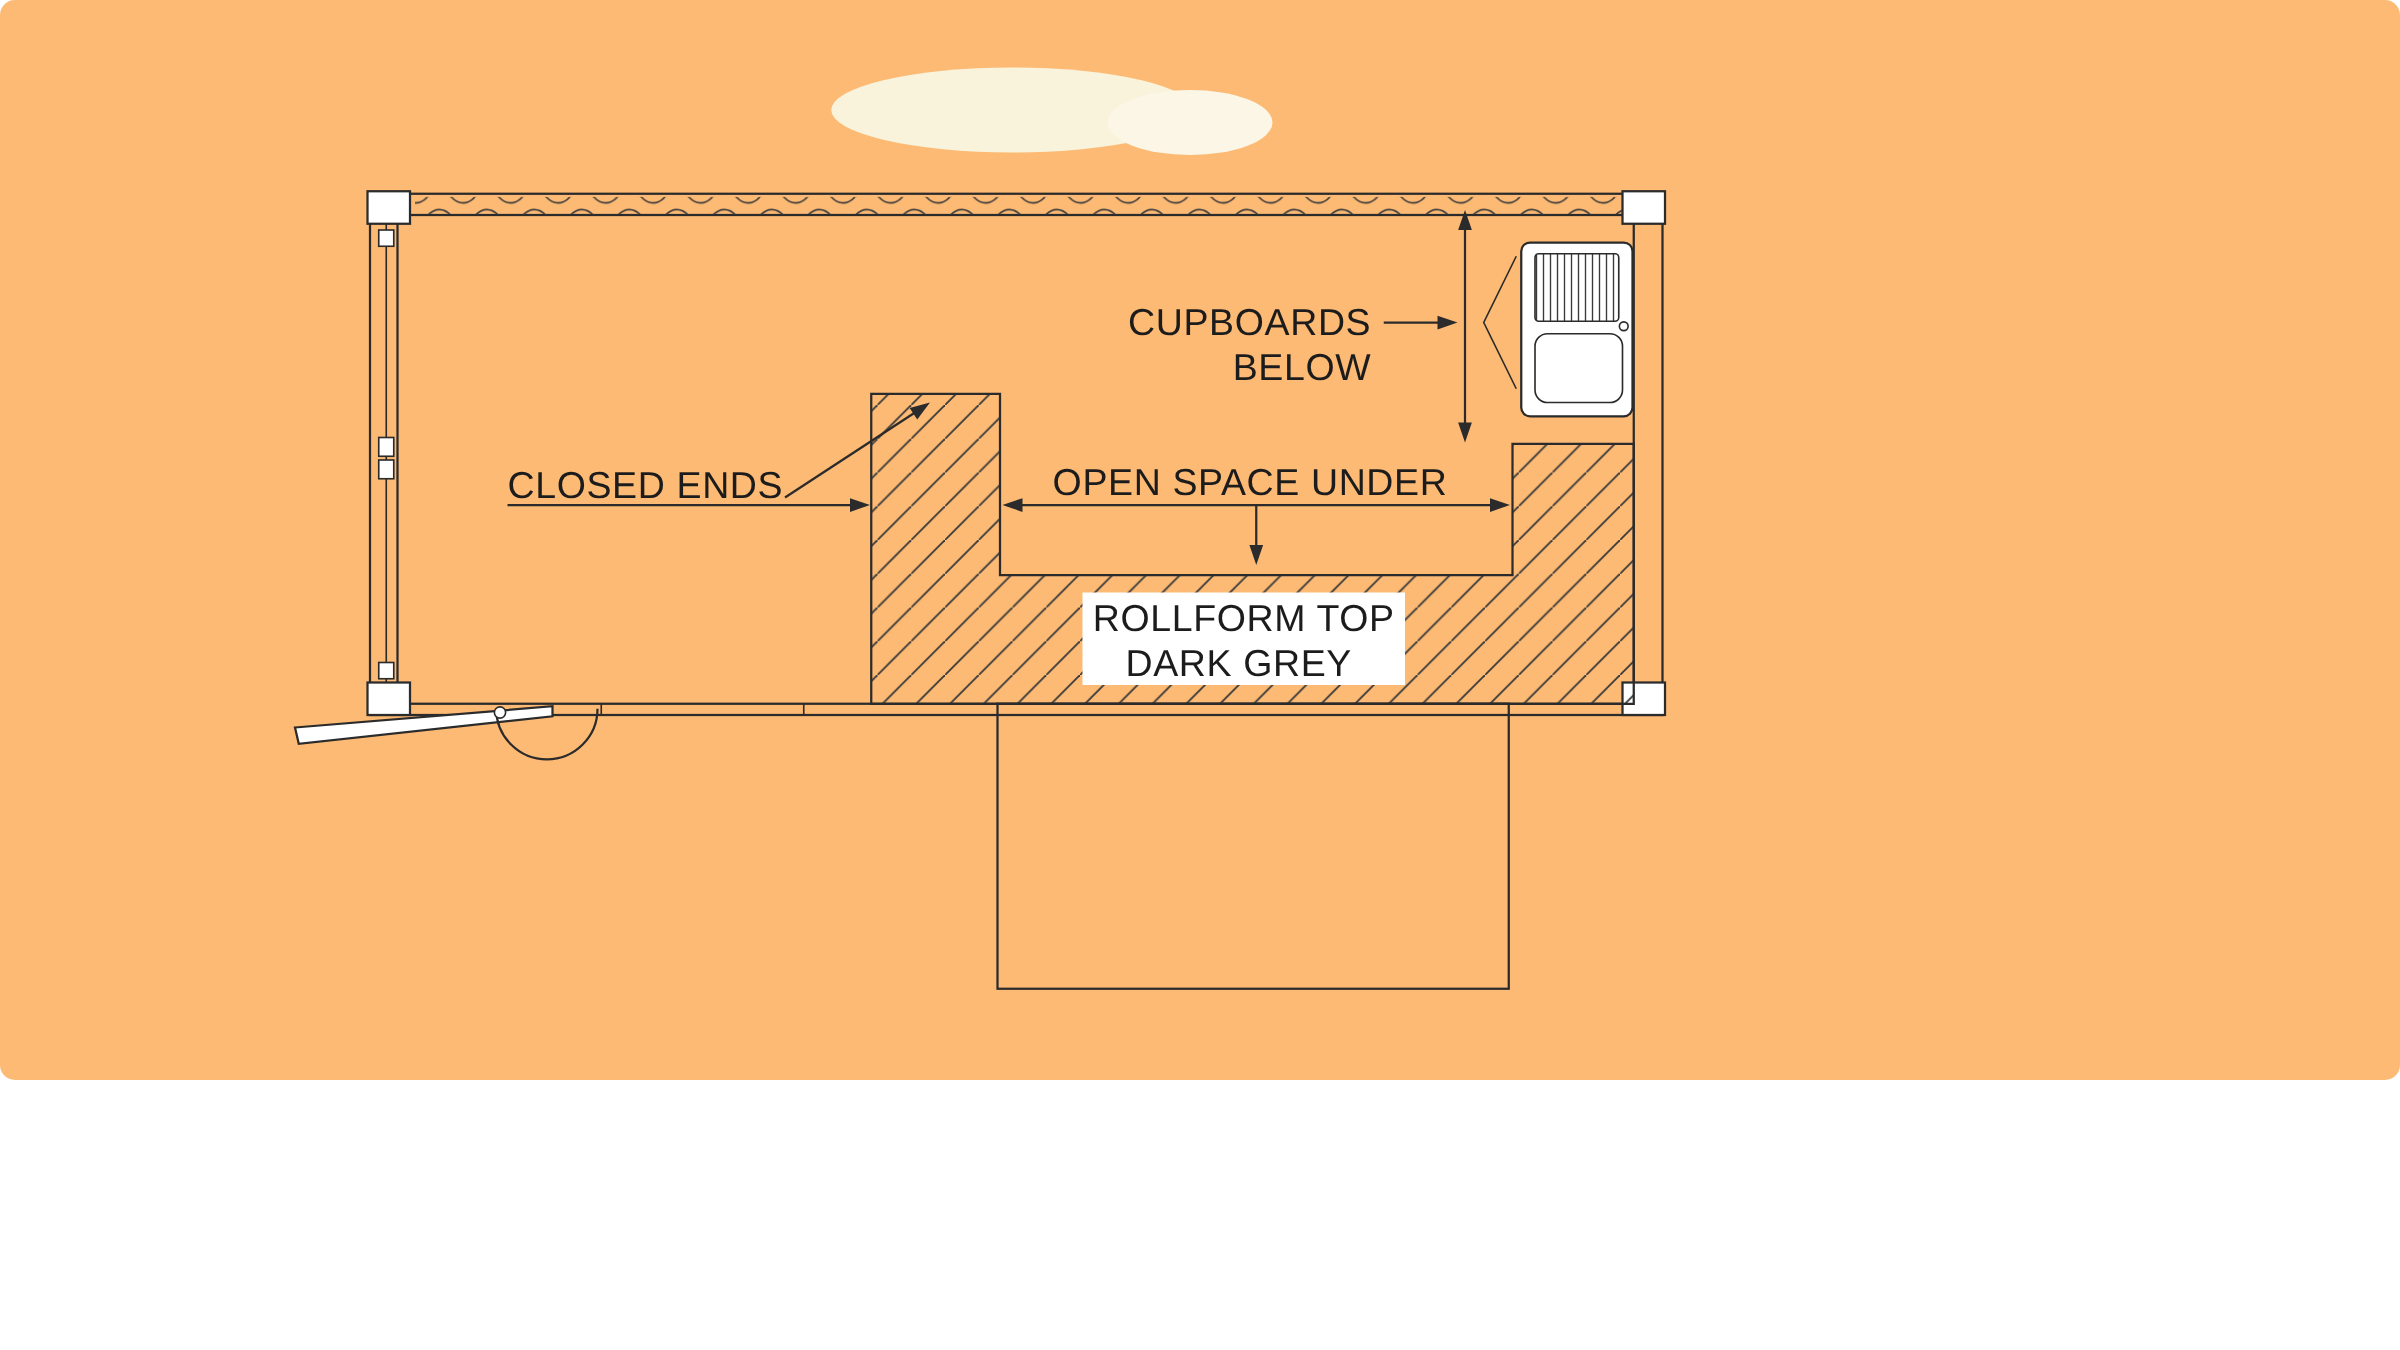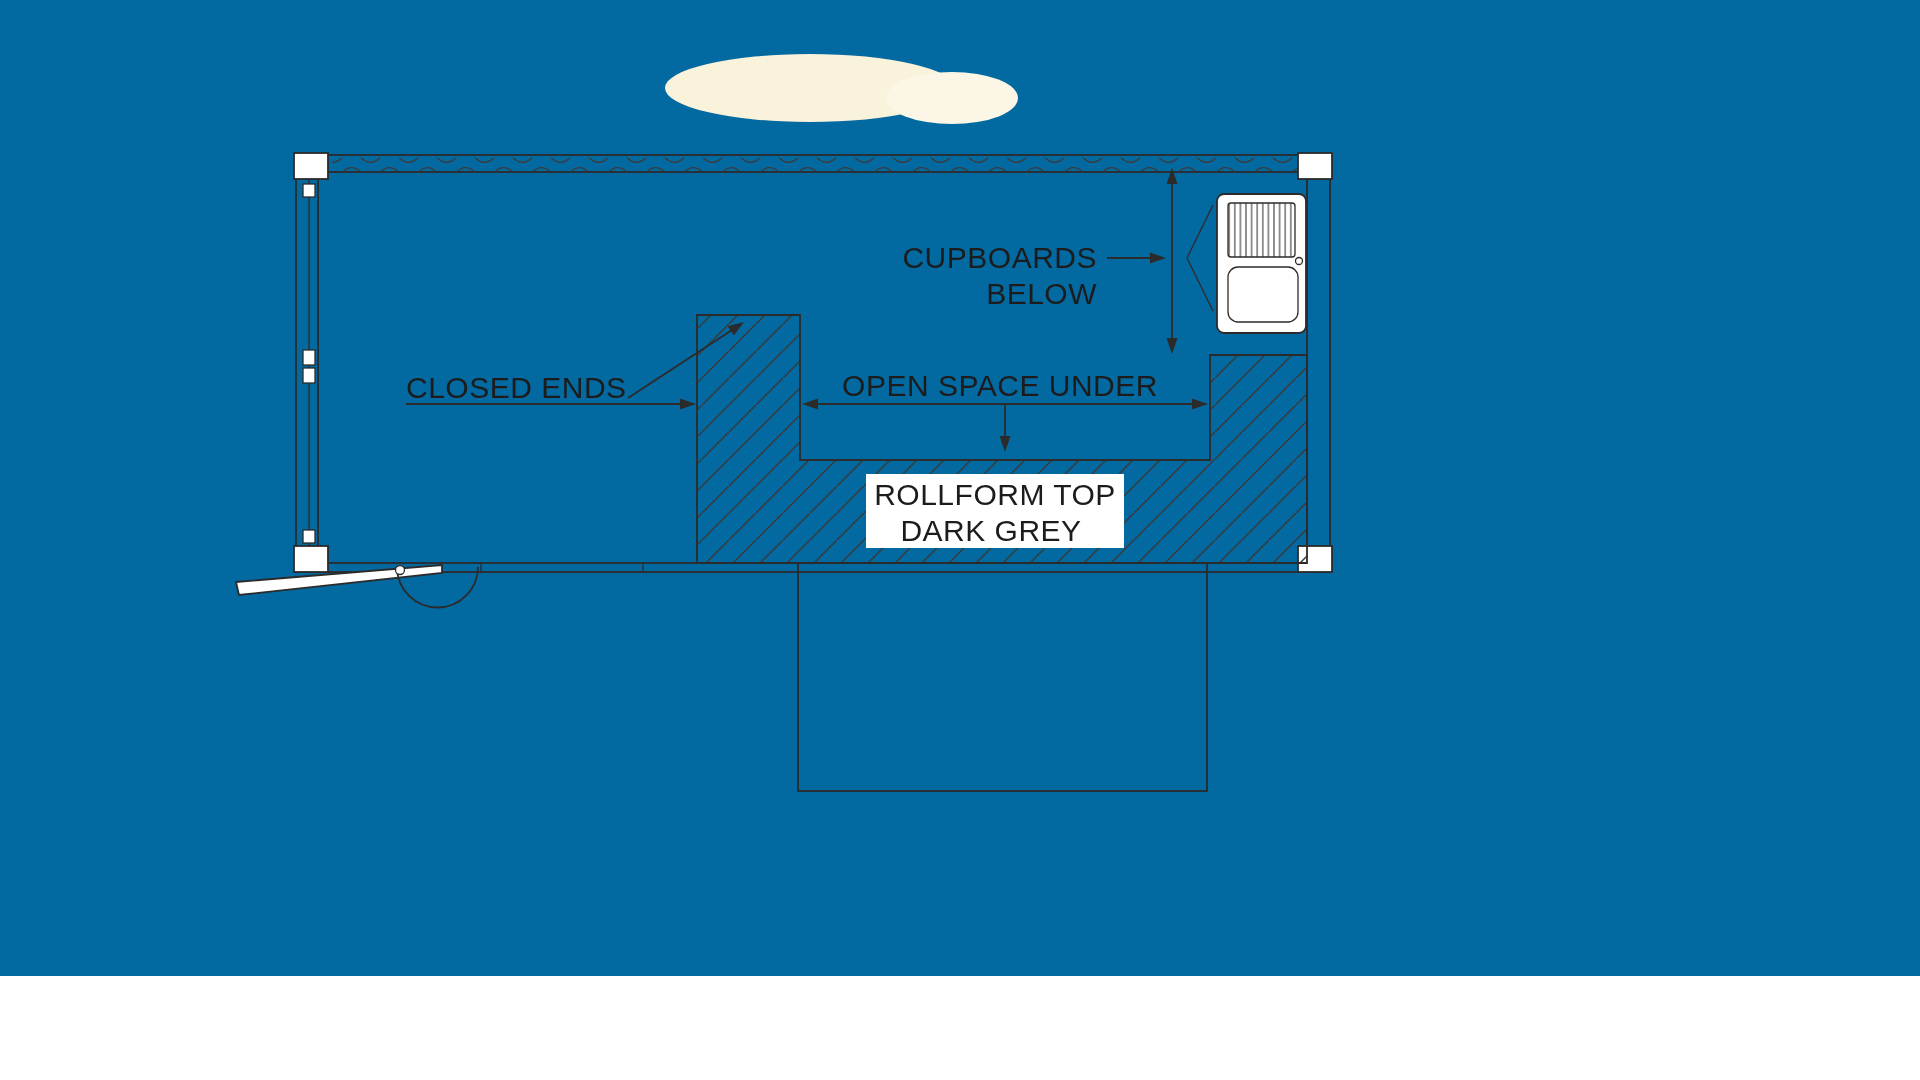--- a/index.html
+++ b/index.html
@@ -6,22 +6,23 @@
     margin: 0;
     padding: 0;
     background: #ffffff;
     width: 1920px;
     height: 1080px;
     overflow: hidden;
   }
   .stage {
     position: relative;
     width: 1920px;
-    height: 976px;
-    background: #0369a1;
+    height: 864px;
+    background: #fdba74;
+    border-radius: 12px;
   }
   svg { position: absolute; inset: 0; display: block; }
   .ln {
     stroke: #2b2b2b;
     stroke-width: 1.8;
     fill: none;
     stroke-linecap: butt;
     stroke-linejoin: miter;
   }
   .thin { stroke-width: 1.3; }

